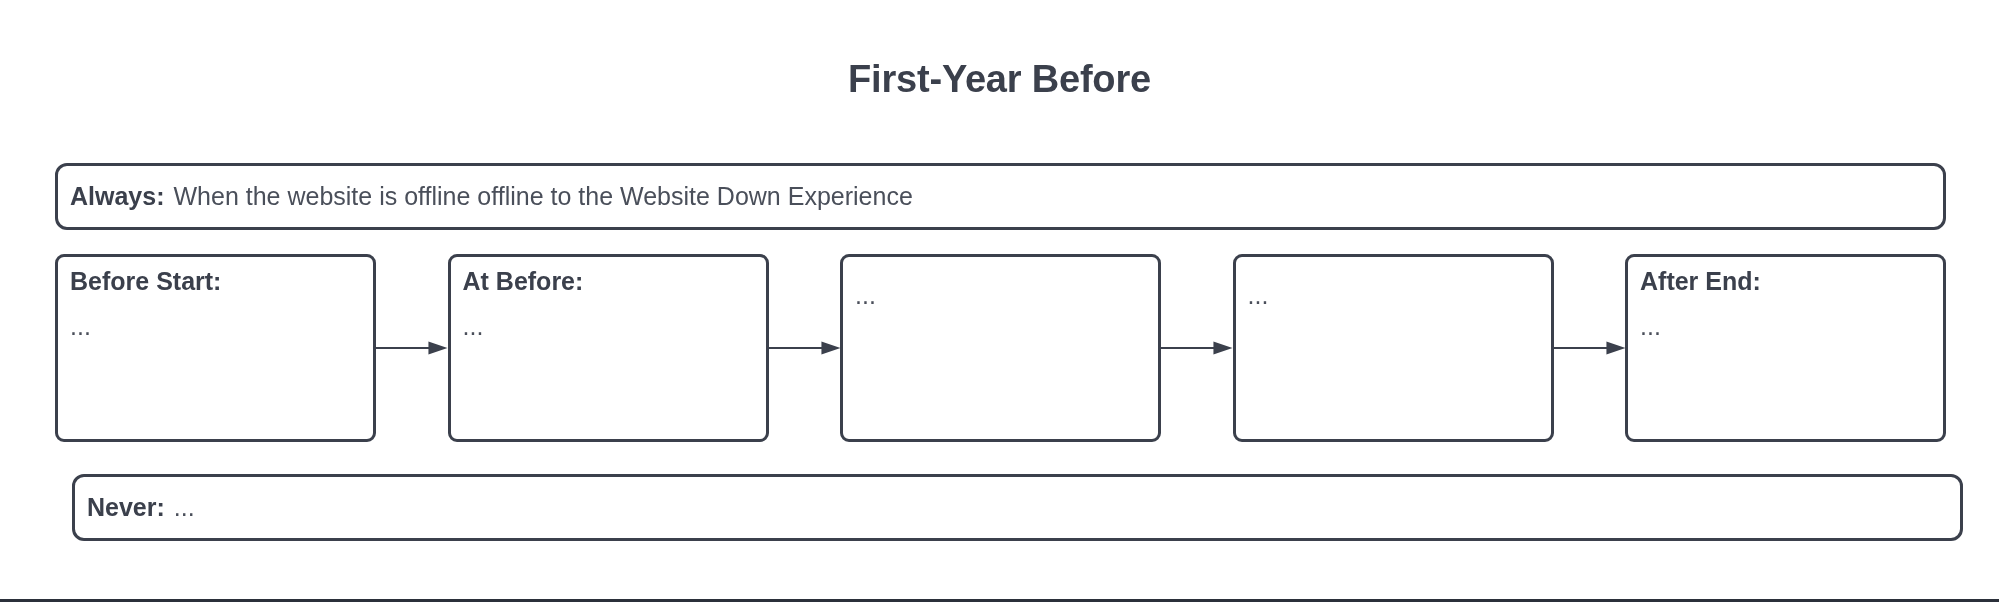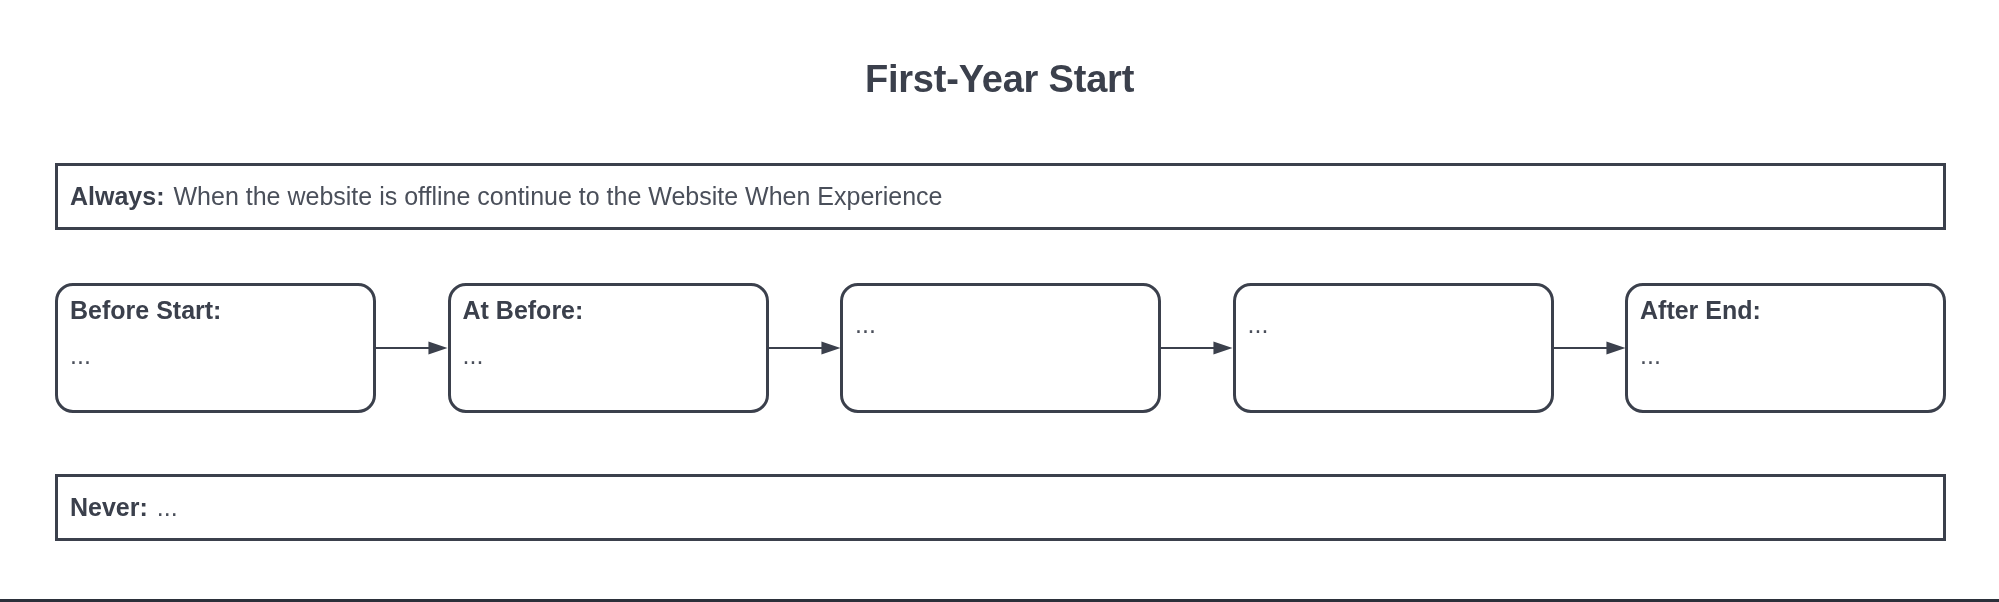--- a/index.html
+++ b/index.html
@@ -32,29 +32,29 @@
     letter-spacing: -0.2px;
     white-space: nowrap;
   }
 
   
   .bar {
     position: absolute;
     left: 55px;
     width: 1891px;
     border: 3px solid #3b404c;
-    border-radius: 0;
+    border-radius: 12px;
     background: #ffffff;
     display: flex;
     align-items: center;
     padding: 0 12px;
   }
 
   .bar-always { top: 163px; height: 67px; }
-  .bar-never  { top: 474px; height: 67px; }
+  .bar-never  { top: 474px; height: 67px; margin-left: 17px; }
 
   .bar-label {
     font-size: 25px;
     font-weight: bold;
     color: #3b404c;
     white-space: nowrap;
   }
 
   .bar-text {
     font-size: 25px;
@@ -71,23 +71,23 @@
     left: 55px;
     width: 1891px;
     height: 152px;
     display: flex;
     align-items: center;
   }
 
   .stage-box {
     position: relative;
     flex: 0 0 321px;
-    height: 130px;
+    height: 188px;
     border: 3px solid #3b404c;
-    border-radius: 18px;
+    border-radius: 9px;
     background: #ffffff;
     padding: 9px 12px;
   }
 
   .stage-title {
     font-size: 25px;
     font-weight: bold;
     color: #3b404c;
     line-height: 1.25;
     white-space: nowrap;
@@ -125,25 +125,25 @@
     width: 1999px;
     height: 3px;
     background: #2b303a;
   }
 </style>
 </head>
 <body>
 
 <div class="page">
 
-  <div class="title">First-Year Start</div>
+  <div class="title">First-Year Before</div>
 
   <div class="bar bar-always">
     <span class="bar-label">Always:</span>
-    <span class="bar-text">When the website is offline continue to the Website When Experience</span>
+    <span class="bar-text">When the website is offline offline to the Website Down Experience</span>
   </div>
 
   <div class="stage-row">
 
     <div class="stage-box">
       <div class="stage-title">Before Start:</div>
       <div class="stage-body">...</div>
     </div>
 
     <div class="connector">

